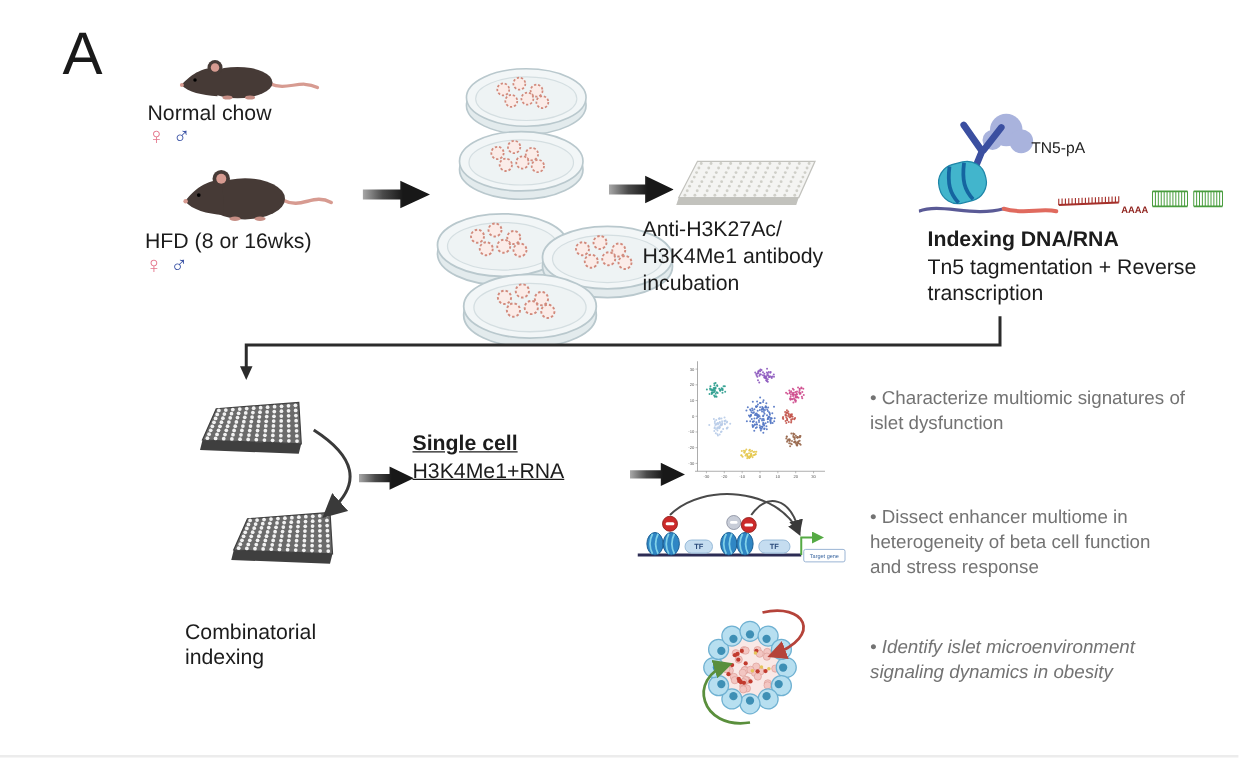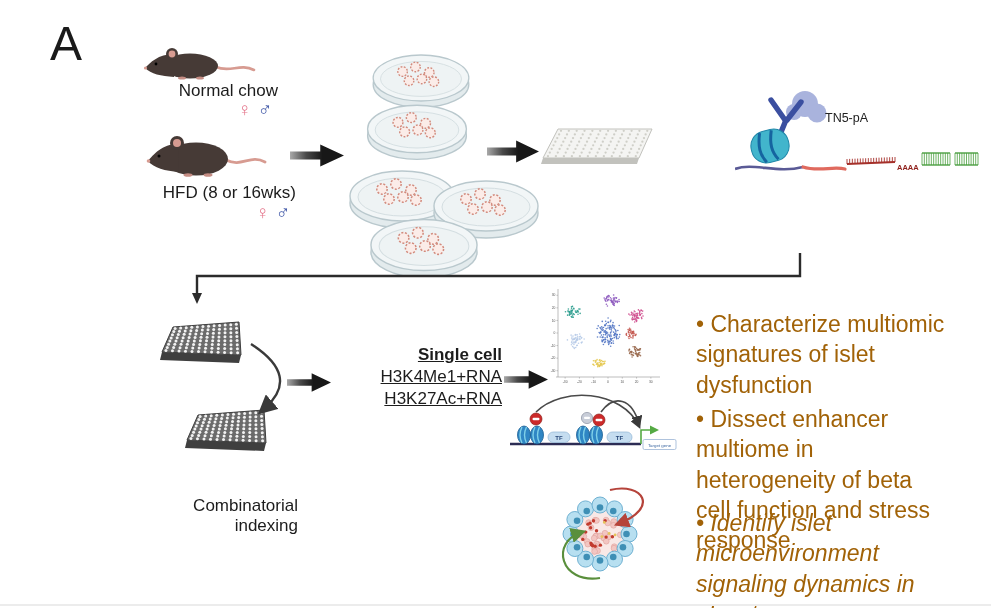--- a/index.html
+++ b/index.html
@@ -1,26 +1,26 @@
 <!DOCTYPE html>
 <html><head>
 <meta charset="utf-8">
 <style>
   html,body{margin:0;padding:0;background:#ffffff;}
   .fig{position:relative;width:991px;height:608px;background:#ffffff;overflow:hidden;
        font-family:"Liberation Sans",sans-serif;color:#222;}
   .abs{position:absolute;}
-  .center{text-align:right;}
+  .center{text-align:left;}
   .panel-label{position:absolute;left:50px;top:16px;font-size:48px;font-weight:400;color:#1a1a1a;}
   .cap{font-size:17px;line-height:1.22;color:#1c1c1c;}
   .capbold{font-weight:bold;}
   .sexrow{font-size:19px;letter-spacing:6px;}
   .female{color:#e4758b;}
   .male{color:#3b53a5;}
-  .goal{font-size:23px;line-height:1.32;color:#a16207;}
+  .goal{font-size:15px;line-height:1.32;color:#737373;}
   .barrow{clip-path:polygon(0% 34%,56% 34%,56% 6%,100% 50%,56% 94%,56% 66%,0% 66%);
           background:linear-gradient(90deg,#a9a9a9 0%,#4a4a4a 30%,#181818 60%);}
   .bottomline{position:absolute;left:0;right:0;top:604px;height:2px;background:#ececec;}
   svg text{font-family:"Liberation Sans",sans-serif;}
 </style>
 </head>
 <body>
 
 <div class="fig">
 
@@ -179,20 +179,25 @@
       <circle cx="35.90104166666667" cy="32.1875" r="1.15" fill="#cfcfc8"></circle>
       <circle cx="43.890625" cy="32.1875" r="1.15" fill="#cfcfc8"></circle>
       <circle cx="51.88020833333333" cy="32.1875" r="1.15" fill="#cfcfc8"></circle>
       <circle cx="59.869791666666664" cy="32.1875" r="1.15" fill="#cfcfc8"></circle>
       <circle cx="67.859375" cy="32.1875" r="1.15" fill="#cfcfc8"></circle>
       <circle cx="75.84895833333333" cy="32.1875" r="1.15" fill="#cfcfc8"></circle>
       <circle cx="83.83854166666667" cy="32.1875" r="1.15" fill="#cfcfc8"></circle>
       <circle cx="91.828125" cy="32.1875" r="1.15" fill="#cfcfc8"></circle>
       <circle cx="99.81770833333333" cy="32.1875" r="1.15" fill="#cfcfc8"></circle>
     </svg>
+  <div class="abs cap center" style="left:514px;top:173px;width:168px;line-height:1.25;">
+    <div>Anti-H3K27Ac/</div>
+    <div>H3K4Me1 antibody</div>
+    <div>incubation</div>
+  </div>
 
   <svg class="abs" id="tn5svg" style="left:735px;top:84px;" width="255" height="95" viewBox="0 0 255 95">
     <circle cx="70" cy="20" r="13" fill="#a9b3dd"></circle>
     <circle cx="82" cy="29" r="9.5" fill="#a9b3dd"></circle>
     <circle cx="59" cy="28" r="8" fill="#a9b3dd"></circle>
     <g stroke="#3b4fa0" stroke-width="5.4" stroke-linecap="round" fill="none">
       <path d="M36 16 L50 36"></path>
       <path d="M66 18 L52 36"></path>
       <path d="M51 36 L44 53"></path>
     </g>
@@ -247,20 +252,25 @@
       <line x1="224.6" y1="69" x2="224.6" y2="81" stroke="#4a9e3f" stroke-width="0.8"></line>
       <line x1="226.9" y1="69" x2="226.9" y2="81" stroke="#4a9e3f" stroke-width="0.8"></line>
       <line x1="229.2" y1="69" x2="229.2" y2="81" stroke="#4a9e3f" stroke-width="0.8"></line>
       <line x1="231.5" y1="69" x2="231.5" y2="81" stroke="#4a9e3f" stroke-width="0.8"></line>
       <line x1="233.8" y1="69" x2="233.8" y2="81" stroke="#4a9e3f" stroke-width="0.8"></line>
       <line x1="236.1" y1="69" x2="236.1" y2="81" stroke="#4a9e3f" stroke-width="0.8"></line>
       <line x1="238.4" y1="69" x2="238.4" y2="81" stroke="#4a9e3f" stroke-width="0.8"></line>
       <line x1="240.7" y1="69" x2="240.7" y2="81" stroke="#4a9e3f" stroke-width="0.8"></line>
       <line x1="243" y1="69" x2="243" y2="81" stroke="#4a9e3f" stroke-width="0.8"></line>
     </svg>
+  <div class="abs cap center" style="left:742px;top:181px;width:248px;line-height:1.27;">
+    <div class="capbold">Indexing DNA/RNA</div>
+    <div>Tn5 tagmentation + Reverse</div>
+    <div>transcription</div>
+  </div>
 
   <svg class="abs" style="left:190px;top:248px;" width="620" height="62" viewBox="0 0 620 62">
     <polyline points="610,5 610,28 7,28 7,46" fill="none" stroke="#2b2b2b" stroke-width="2.4"></polyline>
     <polygon points="2,45 12,45 7,56" fill="#2b2b2b"></polygon>
   </svg>
 
   <svg class="abs" id="dark-plate-1" style="left:155px;top:316px;" width="95" height="62" viewBox="0 0 95 62">
       <polygon points="7,36,86,39,84,47,5,44" fill="#3f3f3f"></polygon>
       <polygon points="18,11 84,6 86,39 7,36" fill="#6b6b6b" stroke="#3f3f3f" stroke-width="1"></polygon>
       <circle cx="20.096354166666668" cy="12.375" r="1.5" fill="#f2f2f2"></circle>
@@ -469,21 +479,20 @@
     <path d="M16 6 Q 66 38, 30 70" fill="none" stroke="#3a3a3a" stroke-width="2.4" marker-end="url(#mcurve)"></path>
   </svg>
   <div class="abs cap center" style="left:148px;top:464px;width:150px;line-height:1.2;margin-top:32px;">
     <div>Combinatorial</div>
     <div>indexing</div>
   </div>
 
   <div class="abs cap center" style="left:330px;top:344px;width:172px;line-height:1.3;text-decoration:underline;">
     <div class="capbold">Single cell</div>
     <div>H3K4Me1+RNA</div>
-    <div>H3K27Ac+RNA</div>
   </div>
 
   <svg class="abs" id="tsne" style="left:546px;top:286px;" width="120" height="106" viewBox="0 0 120 106">
       <line x1="12" y1="3" x2="12" y2="91" stroke="#909090" stroke-width="0.6"></line>
       <line x1="10" y1="91" x2="114" y2="91" stroke="#909090" stroke-width="0.6"></line>
       <line x1="10.4" y1="9.285714285714285" x2="12" y2="9.285714285714285" stroke="#909090" stroke-width="0.5"></line>
       <text x="9.4" y="10.485714285714284" font-size="3.3" fill="#555" text-anchor="end">30</text>
       <line x1="10.4" y1="21.857142857142858" x2="12" y2="21.857142857142858" stroke="#909090" stroke-width="0.5"></line>
       <text x="9.4" y="23.057142857142857" font-size="3.3" fill="#555" text-anchor="end">20</text>
       <line x1="10.4" y1="34.42857142857143" x2="12" y2="34.42857142857143" stroke="#909090" stroke-width="0.5"></line>

